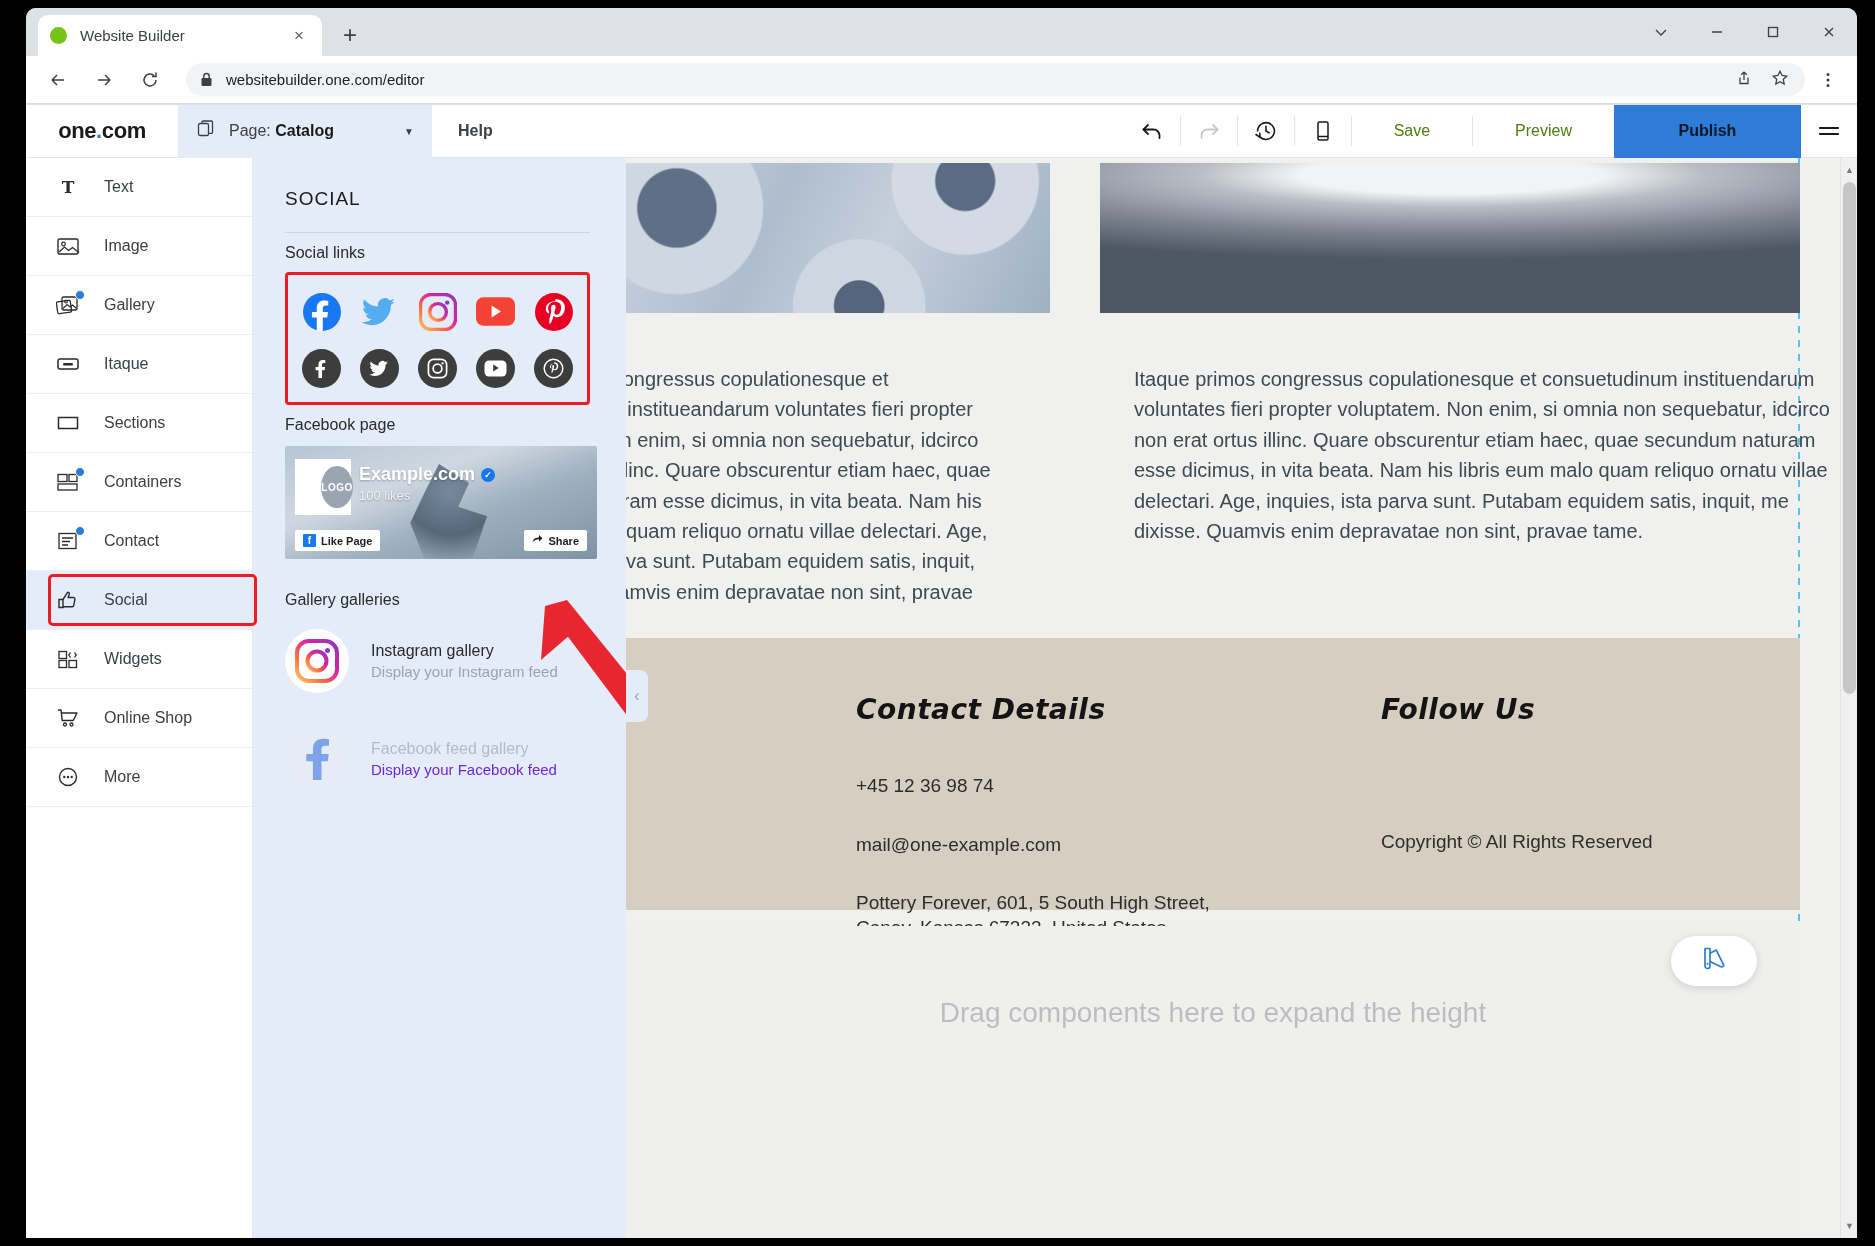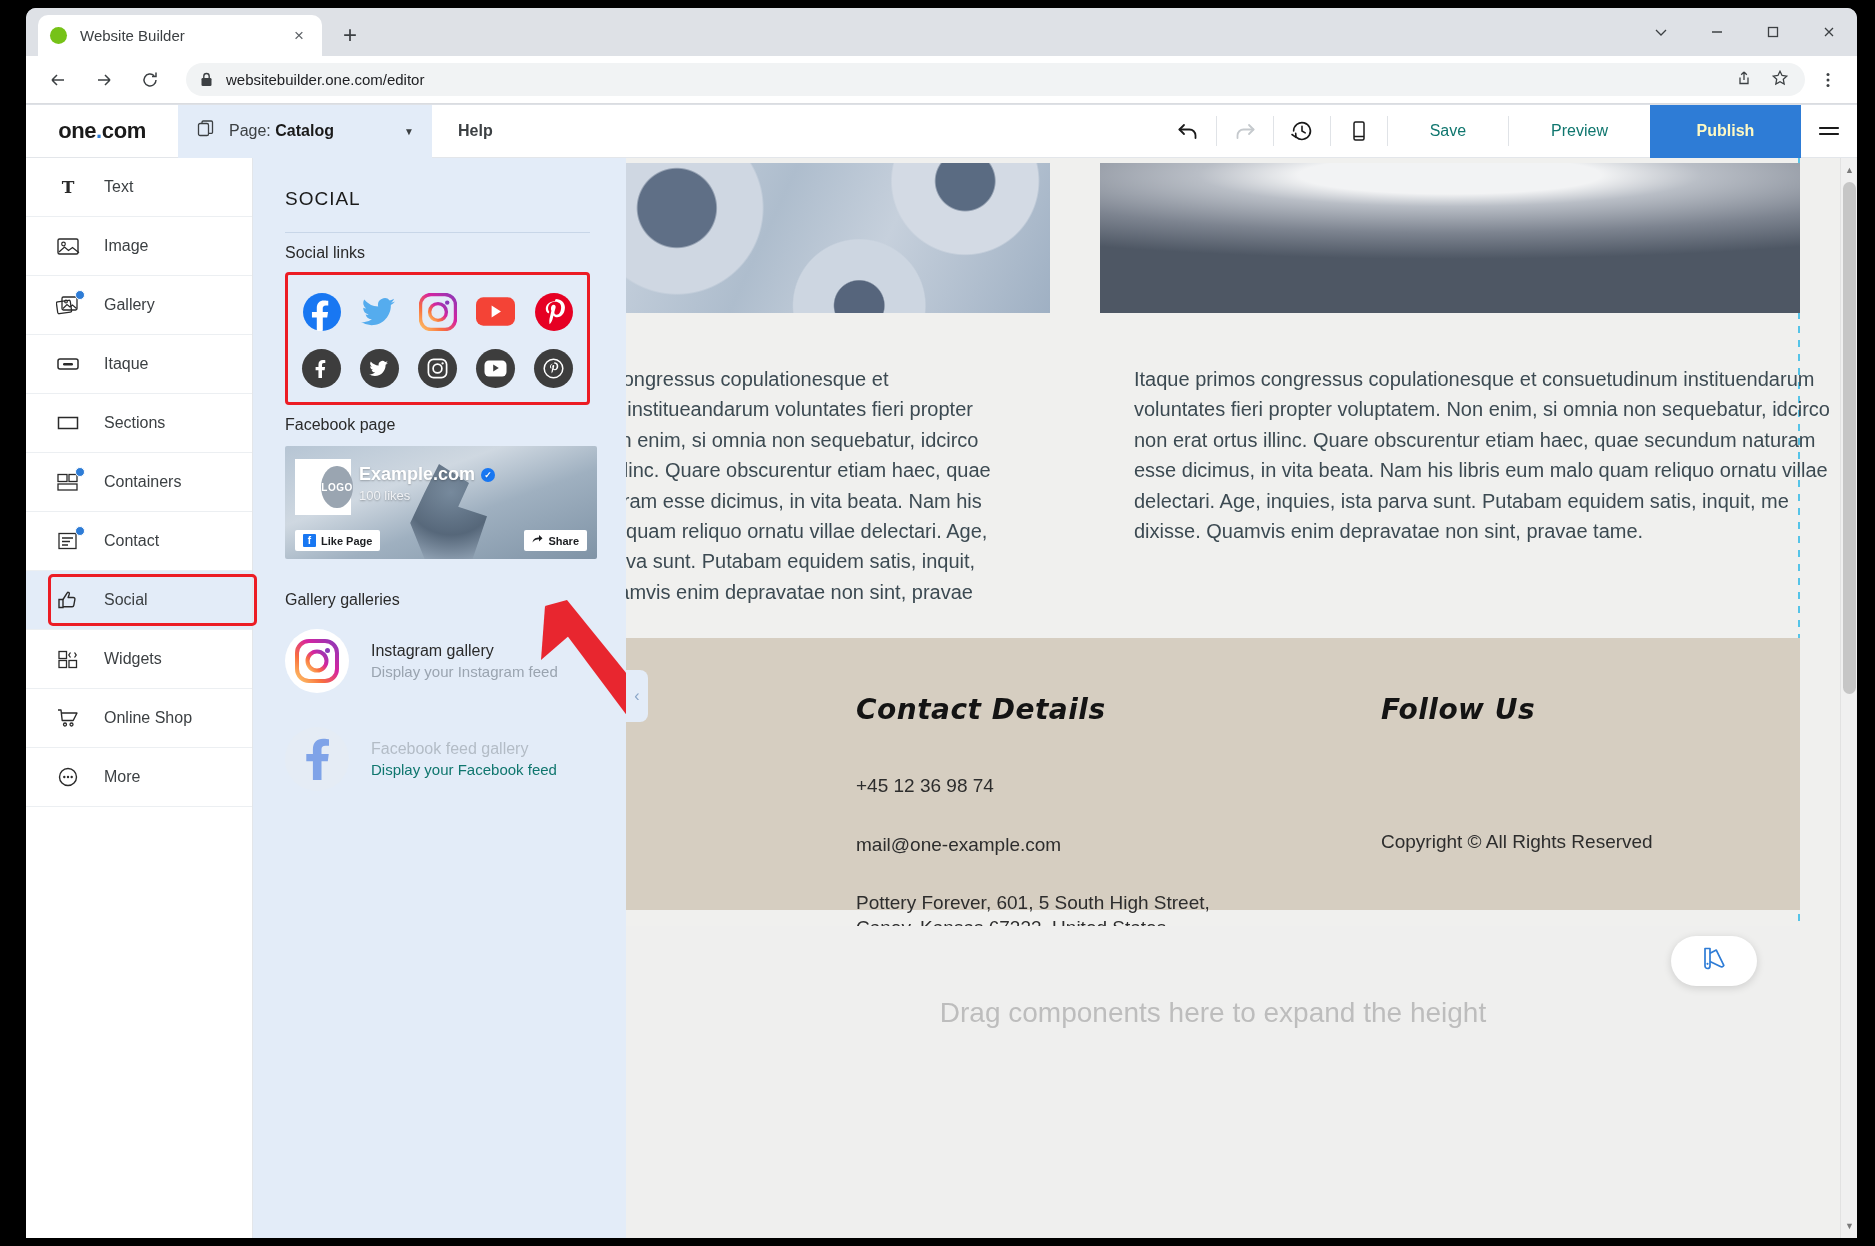--- a/index.html
+++ b/index.html
@@ -121,24 +121,24 @@
   .tools { margin-left: auto; display: flex; align-items: center; height: 100%;}
   .ticon {
     width: 56px; height: 53px;
     display:flex; align-items:center; justify-content:center;
     color: #3c4043;
   }
   .ticon.disabled { color: #c5c9cd; }
   .tsep { width: 1px; height: 30px; background: #e0e3e7; }
   .tbtn {
     padding: 8px 42px; height: 53px; display: flex; align-items: center;
-    font-size: 16px; color: #0f766e;
+    font-size: 16px; color: #4d7c0f;
   }
   .publish {
-    width: 151px; height: 53px; background: #2e7cd6; color: #fef9c3;
+    width: 187px; height: 53px; background: #2e7cd6; color: #0f172a;
     display:flex; align-items:center; justify-content:center;
     font-size: 16px; font-weight: 700;
   }
   .burger { width: 56px; height: 53px; display:flex; align-items:center; justify-content:center;}
 
   .body { flex: 1 1 auto; display: flex; position: relative; overflow: hidden;}
 
   
   .leftnav {
     width: 227px; flex: 0 0 227px;
@@ -226,21 +226,21 @@
   .fbbtn.like { left: 10px; }
   .fbbtn.share { right: 10px; }
   .fbf { width:13px;height:13px;background:#1877f2;color:#fff;font-weight:700;font-size:10px;display:flex;align-items:center;justify-content:center;border-radius:1px;}
 
   .gallery-row { display:flex; align-items:center; gap: 22px; margin-top: 20px; }
   .gal-ico { width: 64px; height: 64px; border-radius: 50%; background:#fff; display:flex; align-items:center; justify-content:center; flex:0 0 auto;}
   .gal-ico.dim { background:#e5ecf5; }
   .gal-title { font-size: 16px; color: #2a2a2a; }
   .gal-sub { font-size: 15px; color: #9aa4b0; margin-top: 3px;}
   .gal-title.off { color:#b3bcc6; }
-  .gal-sub.off { color:#0f766e; }
+  .gal-sub.off { color:#6d28d9; }
 
   .arrow-annot { position:absolute; left: 258px; top: 440px; width: 180px; height: 165px; pointer-events:none; z-index: 9;}
 
   
   .canvas {
     flex: 1 1 auto; position: relative;
     background: #f0f0ee;
     overflow: hidden;
   }
   .collapse-tab {

